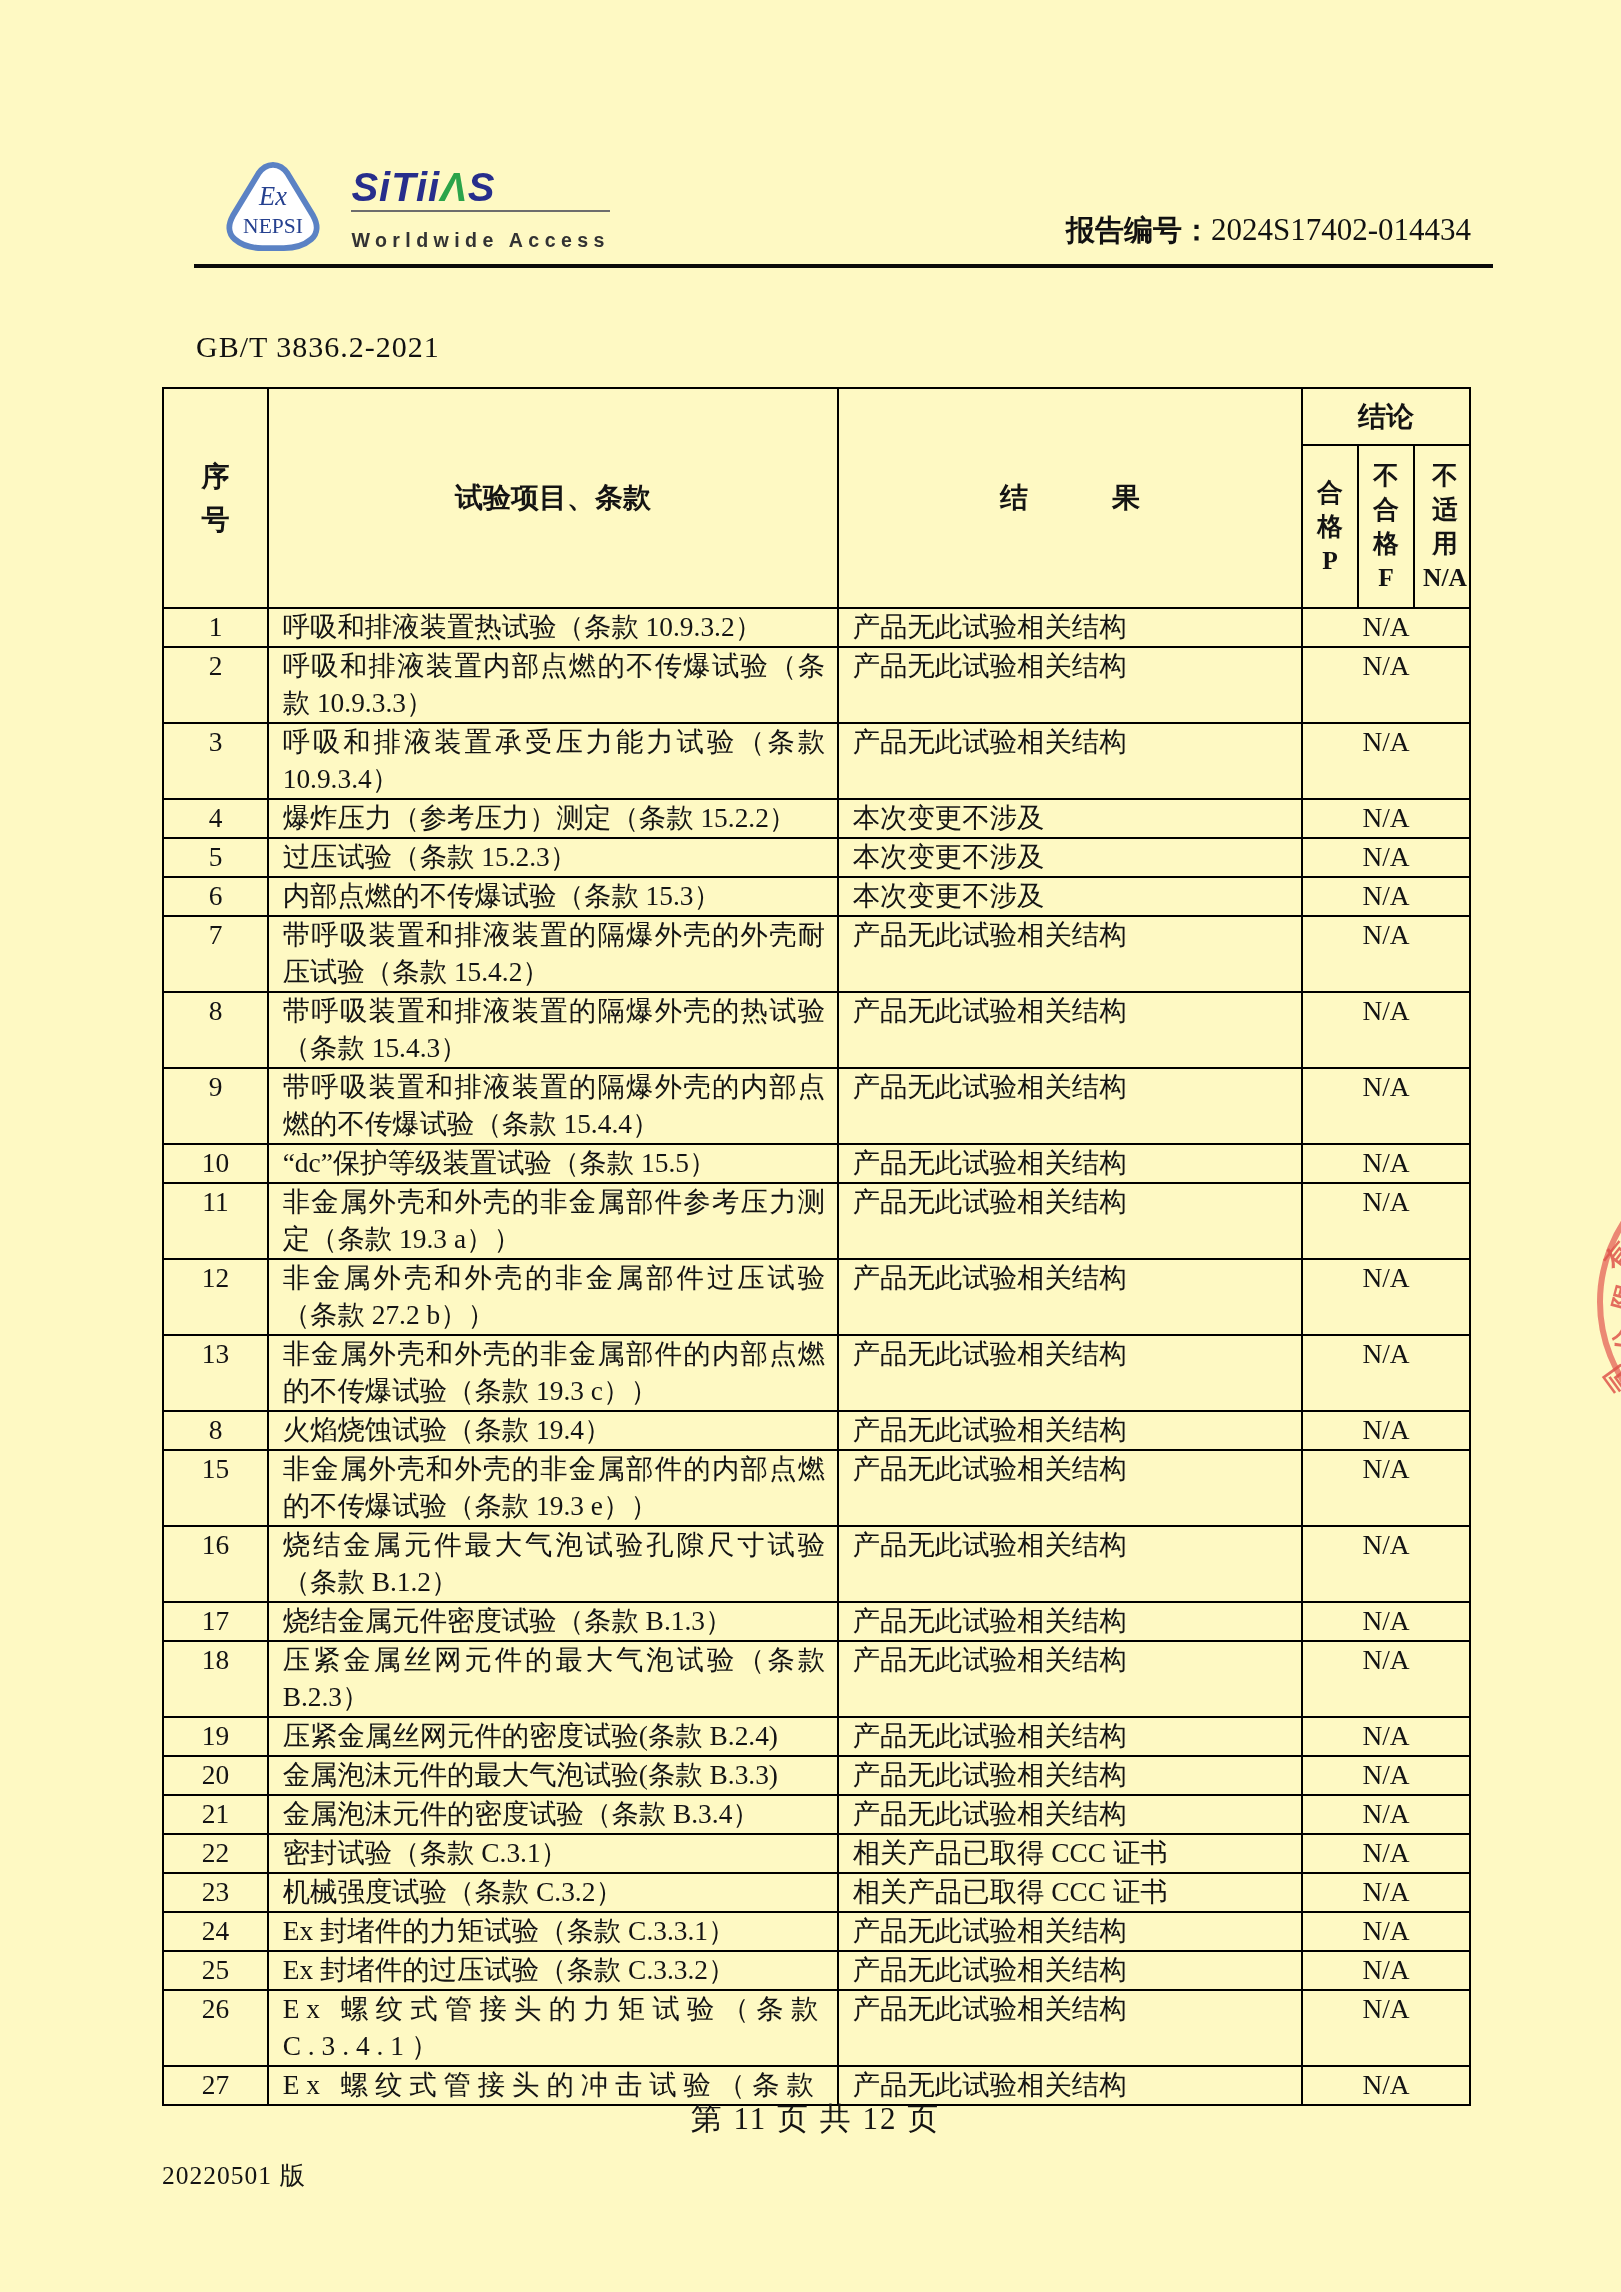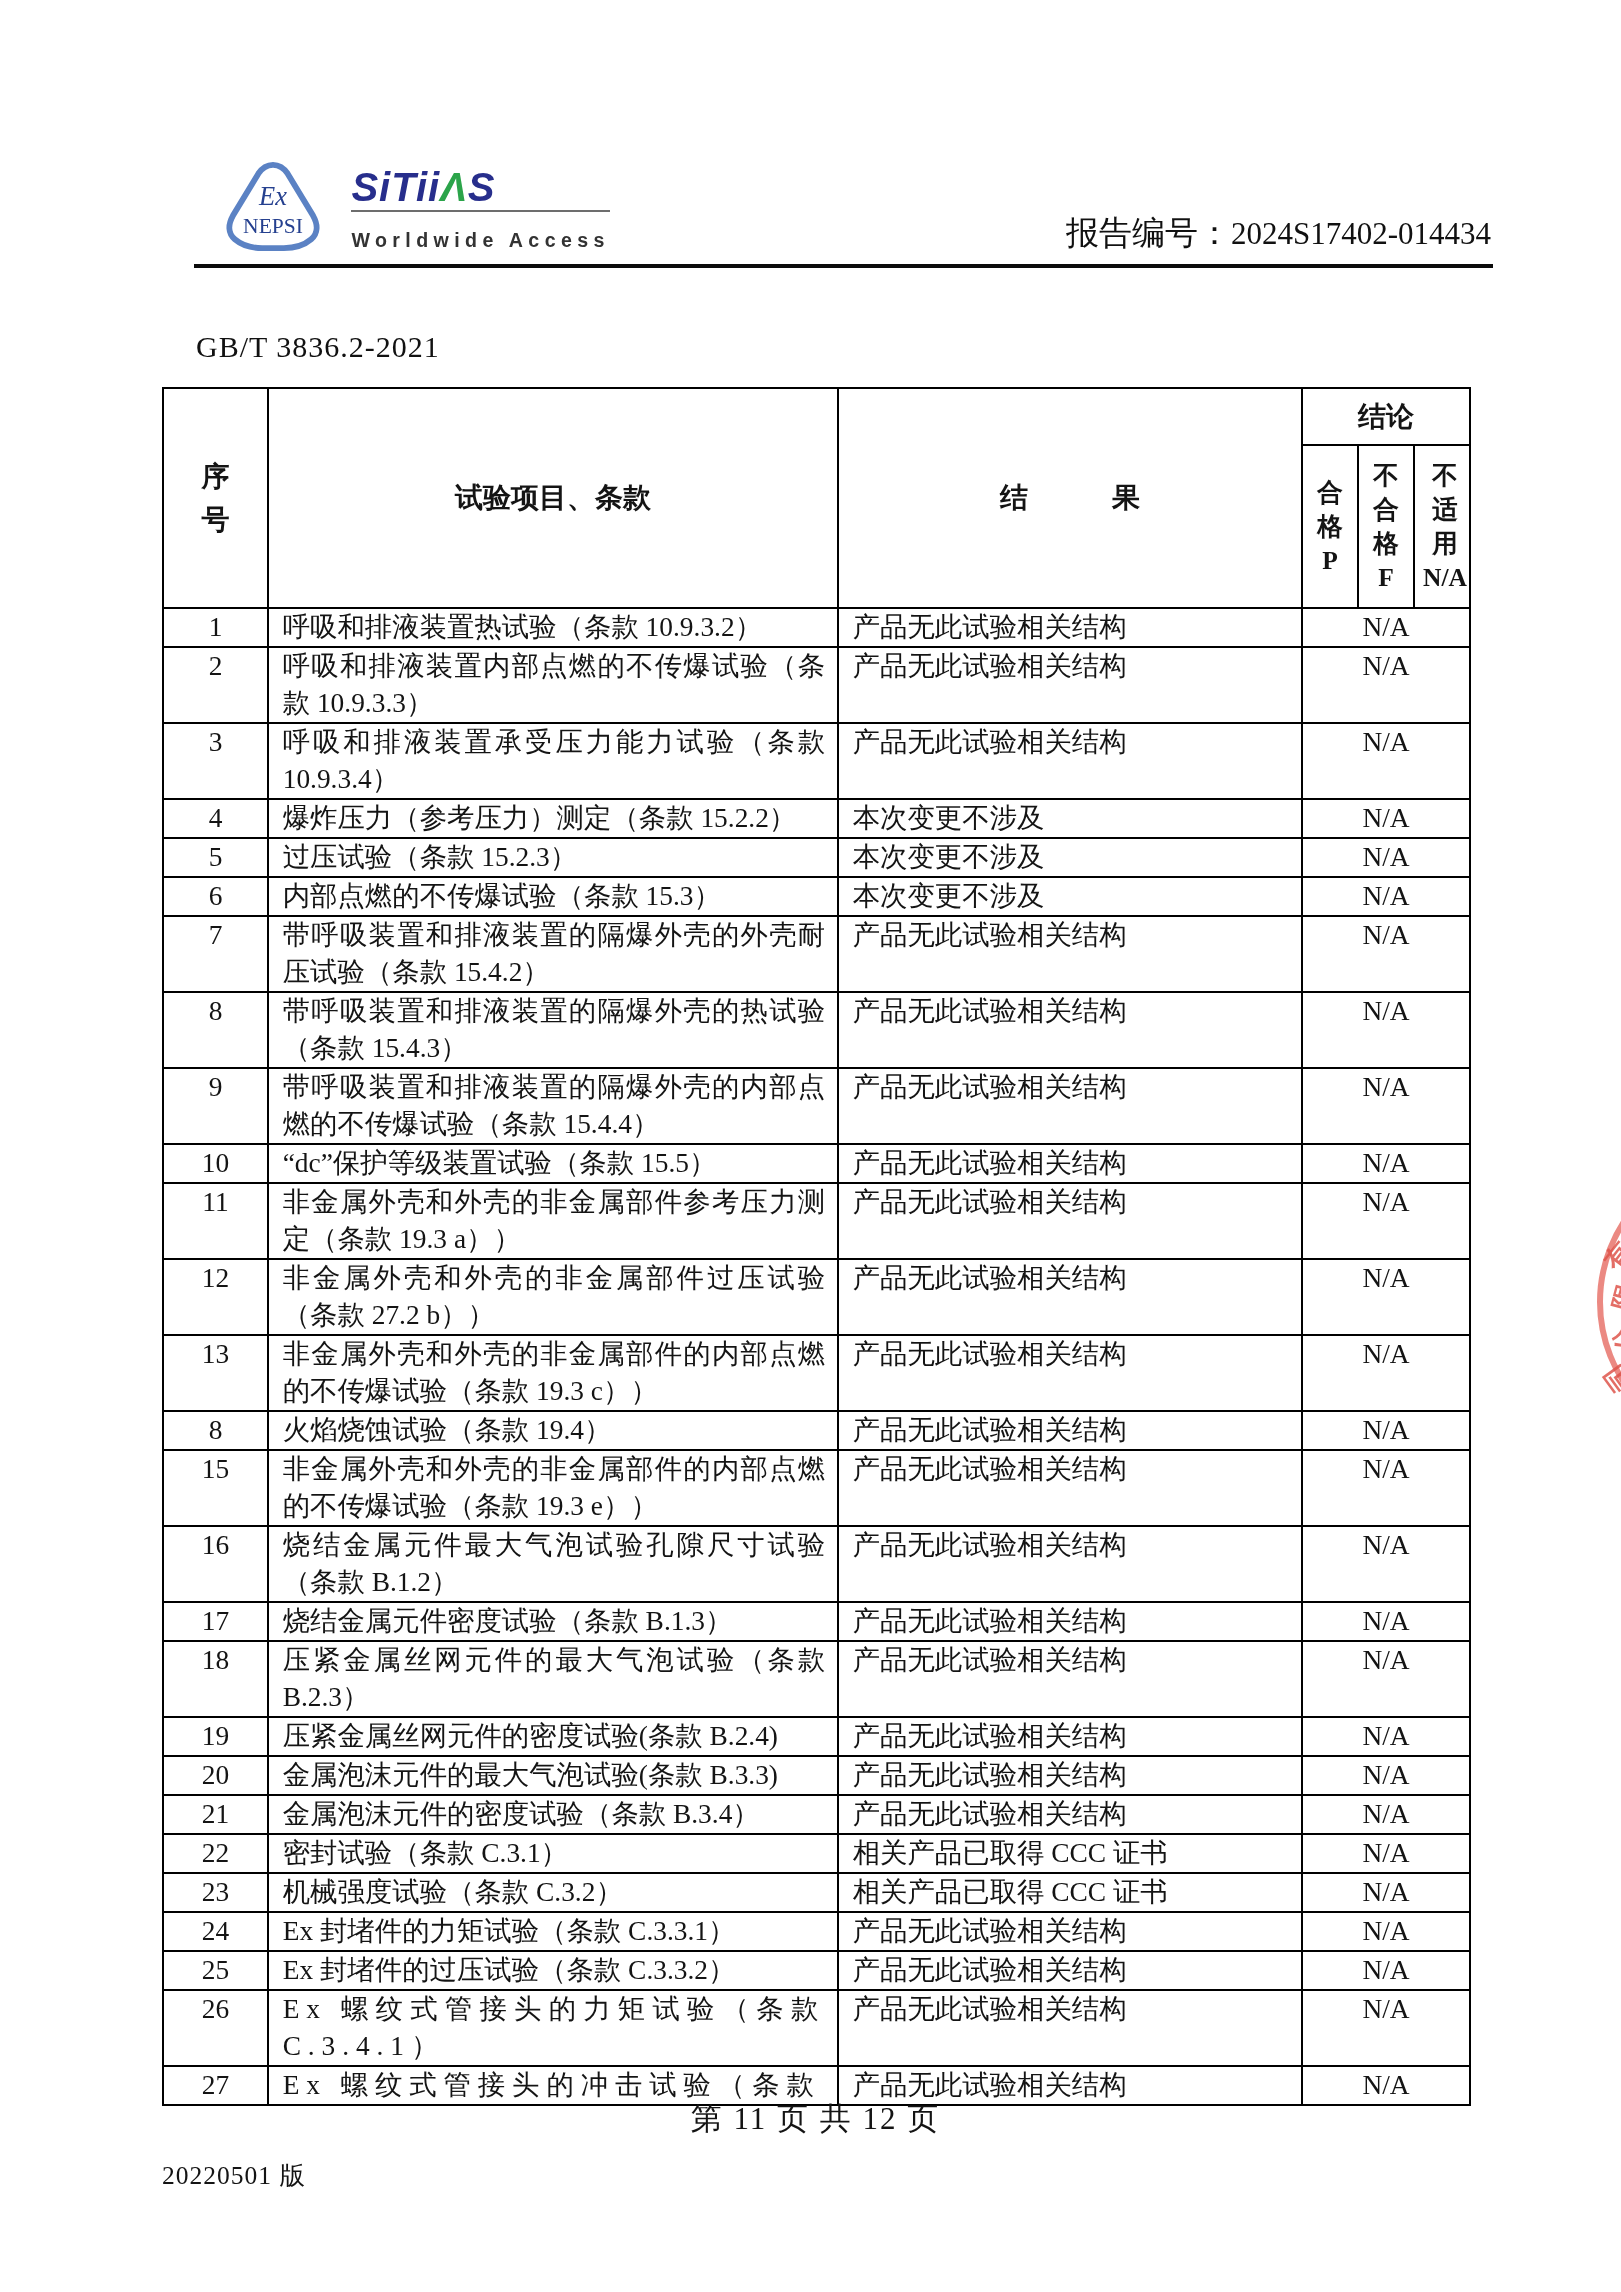--- a/index.html
+++ b/index.html
@@ -1,36 +1,36 @@
 <!DOCTYPE html>
 <html><head>
 <meta charset="utf-8">
 <style>
   html,body { margin:0; padding:0; background:#888; }
   .page {
     position:relative; width:1621px; height:2293px; margin:0 auto;
-    background:#ffffff; overflow:hidden;
+    background:#fef9c3; overflow:hidden;
     font-family:"Liberation Serif","DejaVu Serif",serif; color:#141414;
   }
 
   
   .logo { position:absolute; left:222px; top:161px; display:flex; align-items:flex-start; }
   .nepsi-mark { width:102px; height:94px; }
   .nepsi-mark svg { display:block; }
   .brand { margin-left:27.4px; margin-top:5.9px; }
   .brand-line { font-family:"Liberation Sans",sans-serif; font-weight:bold; font-style:italic;
                 font-size:40px; line-height:1.0; letter-spacing:1px; white-space:nowrap; }
   .brand-main { color:#272e8c; }
   .brand-accent { color:#2ba44a; }
   .tagline { margin-top:2.9px; border-top:2.9px solid #6d6d6d; padding-top:17px;
              font-family:"Liberation Sans",sans-serif; font-weight:bold; font-size:19.6px;
              letter-spacing:5.4px; color:#333; white-space:nowrap; }
 
   .report-no { position:absolute; top:211px; left:1066px; white-space:nowrap; }
-  .report-label { font-family:"Liberation Sans",sans-serif; font-weight:normal; font-size:33px; color:#111; }
+  .report-label { font-family:"Liberation Sans",sans-serif; font-weight:bold; font-size:29px; color:#111; }
   .report-number { font-size:31px; color:#111; }
 
   .header-rule { position:absolute; left:194px; top:264px; width:1299px; height:3.9px; background:#0b0b0b; }
 
   .standard { position:absolute; left:196px; top:330px; font-size:30px; letter-spacing:1px; color:#111; }
 
   
   .report-table { position:absolute; left:162px; top:387px; width:1307px;
                   border-collapse:collapse; table-layout:fixed; }
   .report-table, .report-table th, .report-table td { border:2px solid #000; }

